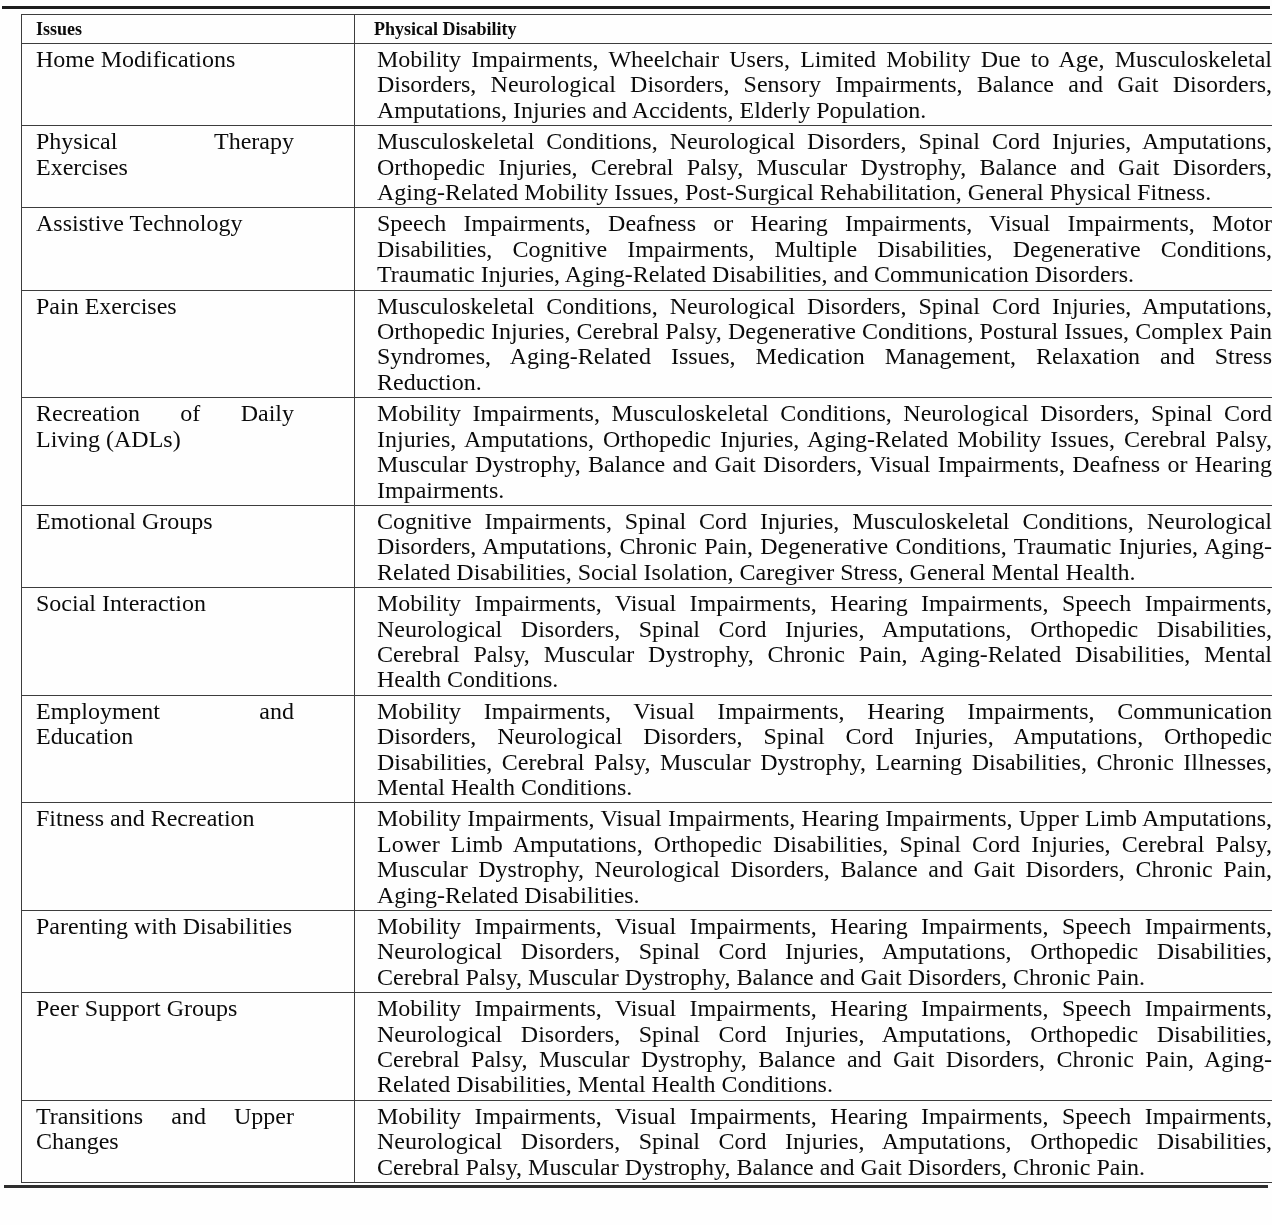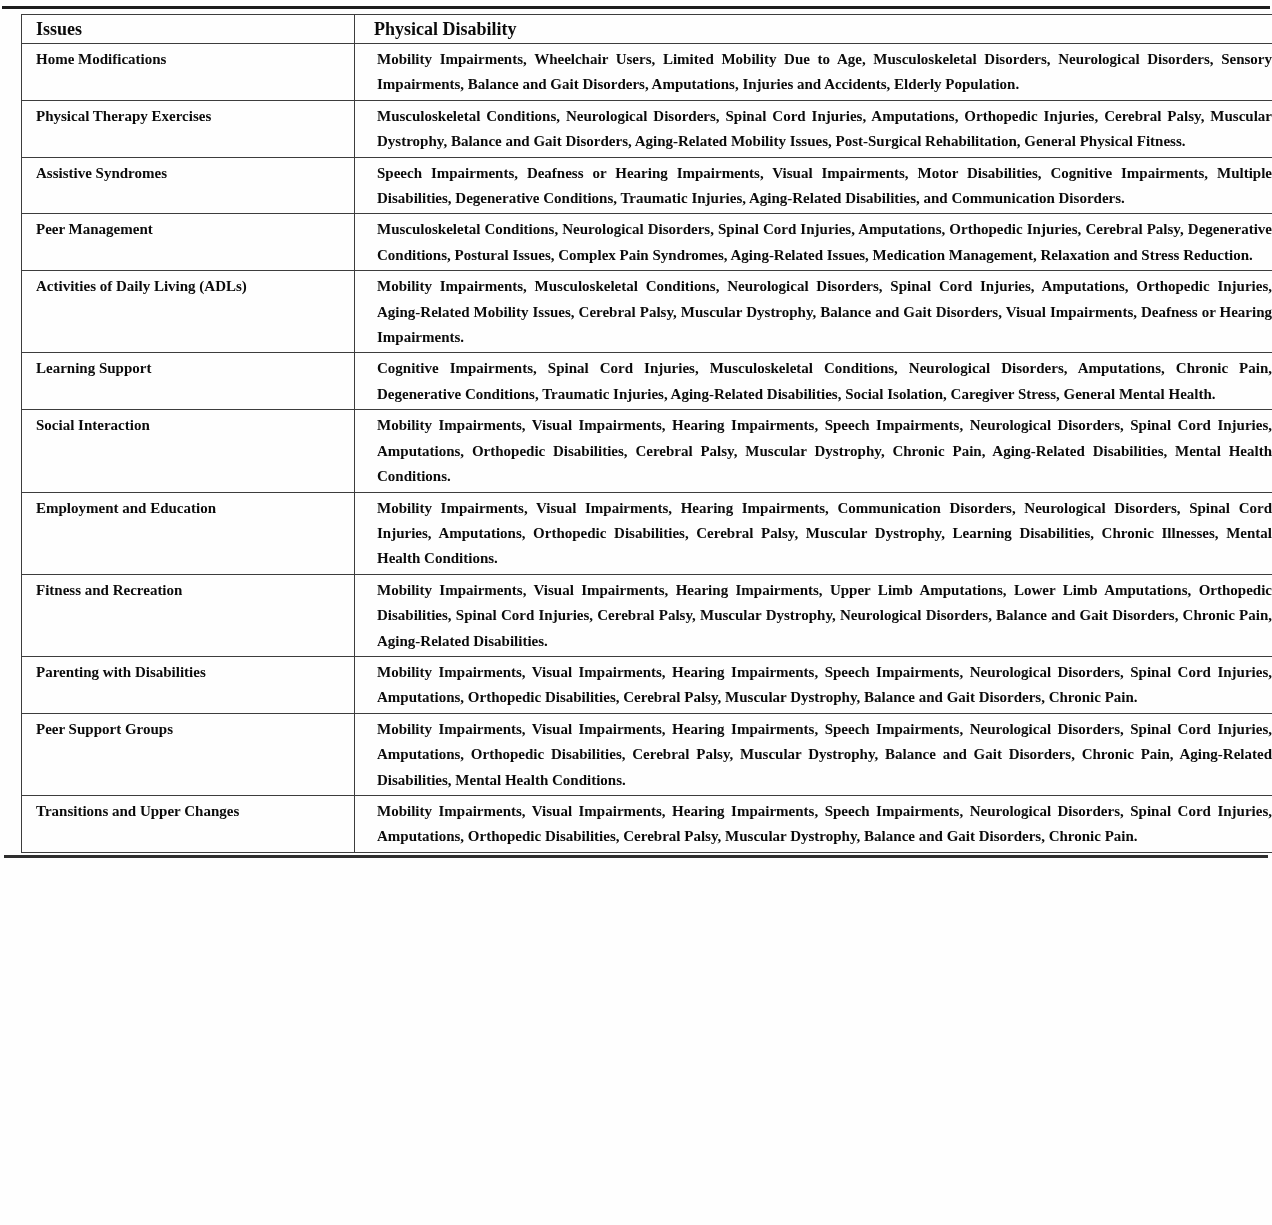--- a/index.html
+++ b/index.html
@@ -32,24 +32,23 @@
   }
   table.grid {
     border-collapse: collapse;
     table-layout: fixed;
     margin-left: 21px;
     width: 1261px;
   }
   .grid th, .grid td {
     border: 1px solid #3d3d3d;
     vertical-align: top;
-    font-size: 15px;
+    font-size: 24px;
     line-height: 25.4px;
     box-sizing: border-box;
-    font-weight: bold;
   }
   .grid col.c1 { width: 333px; }
   .grid col.c2 { width: 928px; }
   .grid th {
     font-weight: bold;
     text-align: left;
     padding: 2px 10px 2px 14px;
     font-size: 18px;
     line-height: 24px;
   }
@@ -88,33 +87,33 @@
     <tbody>
       <tr>
         <td class="issue">Home Modifications</td>
         <td class="desc">Mobility Impairments, Wheelchair Users, Limited Mobility Due to Age, Musculoskeletal Disorders, Neurological Disorders, Sensory Impairments, Balance and Gait Disorders, Amputations, Injuries and Accidents, Elderly Population.</td>
       </tr>
       <tr>
         <td class="issue">Physical Therapy Exercises</td>
         <td class="desc">Musculoskeletal Conditions, Neurological Disorders, Spinal Cord Injuries, Amputations, Orthopedic Injuries, Cerebral Palsy, Muscular Dystrophy, Balance and Gait Disorders, Aging-Related Mobility Issues, Post-Surgical Rehabilitation, General Physical Fitness.</td>
       </tr>
       <tr>
-        <td class="issue">Assistive Syndromes</td>
+        <td class="issue">Assistive Technology</td>
         <td class="desc">Speech Impairments, Deafness or Hearing Impairments, Visual Impairments, Motor Disabilities, Cognitive Impairments, Multiple Disabilities, Degenerative Conditions, Traumatic Injuries, Aging-Related Disabilities, and Communication Disorders.</td>
       </tr>
       <tr>
-        <td class="issue">Peer Management</td>
+        <td class="issue">Pain Exercises</td>
         <td class="desc">Musculoskeletal Conditions, Neurological Disorders, Spinal Cord Injuries, Amputations, Orthopedic Injuries, Cerebral Palsy, Degenerative Conditions, Postural Issues, Complex Pain Syndromes, Aging-Related Issues, Medication Management, Relaxation and Stress Reduction.</td>
       </tr>
       <tr>
-        <td class="issue">Activities of Daily Living (ADLs)</td>
+        <td class="issue">Recreation of Daily Living (ADLs)</td>
         <td class="desc">Mobility Impairments, Musculoskeletal Conditions, Neurological Disorders, Spinal Cord Injuries, Amputations, Orthopedic Injuries, Aging-Related Mobility Issues, Cerebral Palsy, Muscular Dystrophy, Balance and Gait Disorders, Visual Impairments, Deafness or Hearing Impairments.</td>
       </tr>
       <tr>
-        <td class="issue">Learning Support</td>
+        <td class="issue">Emotional Groups</td>
         <td class="desc">Cognitive Impairments, Spinal Cord Injuries, Musculoskeletal Conditions, Neurological Disorders, Amputations, Chronic Pain, Degenerative Conditions, Traumatic Injuries, Aging-Related Disabilities, Social Isolation, Caregiver Stress, General Mental Health.</td>
       </tr>
       <tr>
         <td class="issue">Social Interaction</td>
         <td class="desc">Mobility Impairments, Visual Impairments, Hearing Impairments, Speech Impairments, Neurological Disorders, Spinal Cord Injuries, Amputations, Orthopedic Disabilities, Cerebral Palsy, Muscular Dystrophy, Chronic Pain, Aging-Related Disabilities, Mental Health Conditions.</td>
       </tr>
       <tr>
         <td class="issue">Employment and Education</td>
         <td class="desc">Mobility Impairments, Visual Impairments, Hearing Impairments, Communication Disorders, Neurological Disorders, Spinal Cord Injuries, Amputations, Orthopedic Disabilities, Cerebral Palsy, Muscular Dystrophy, Learning Disabilities, Chronic Illnesses, Mental Health Conditions.</td>
       </tr>

